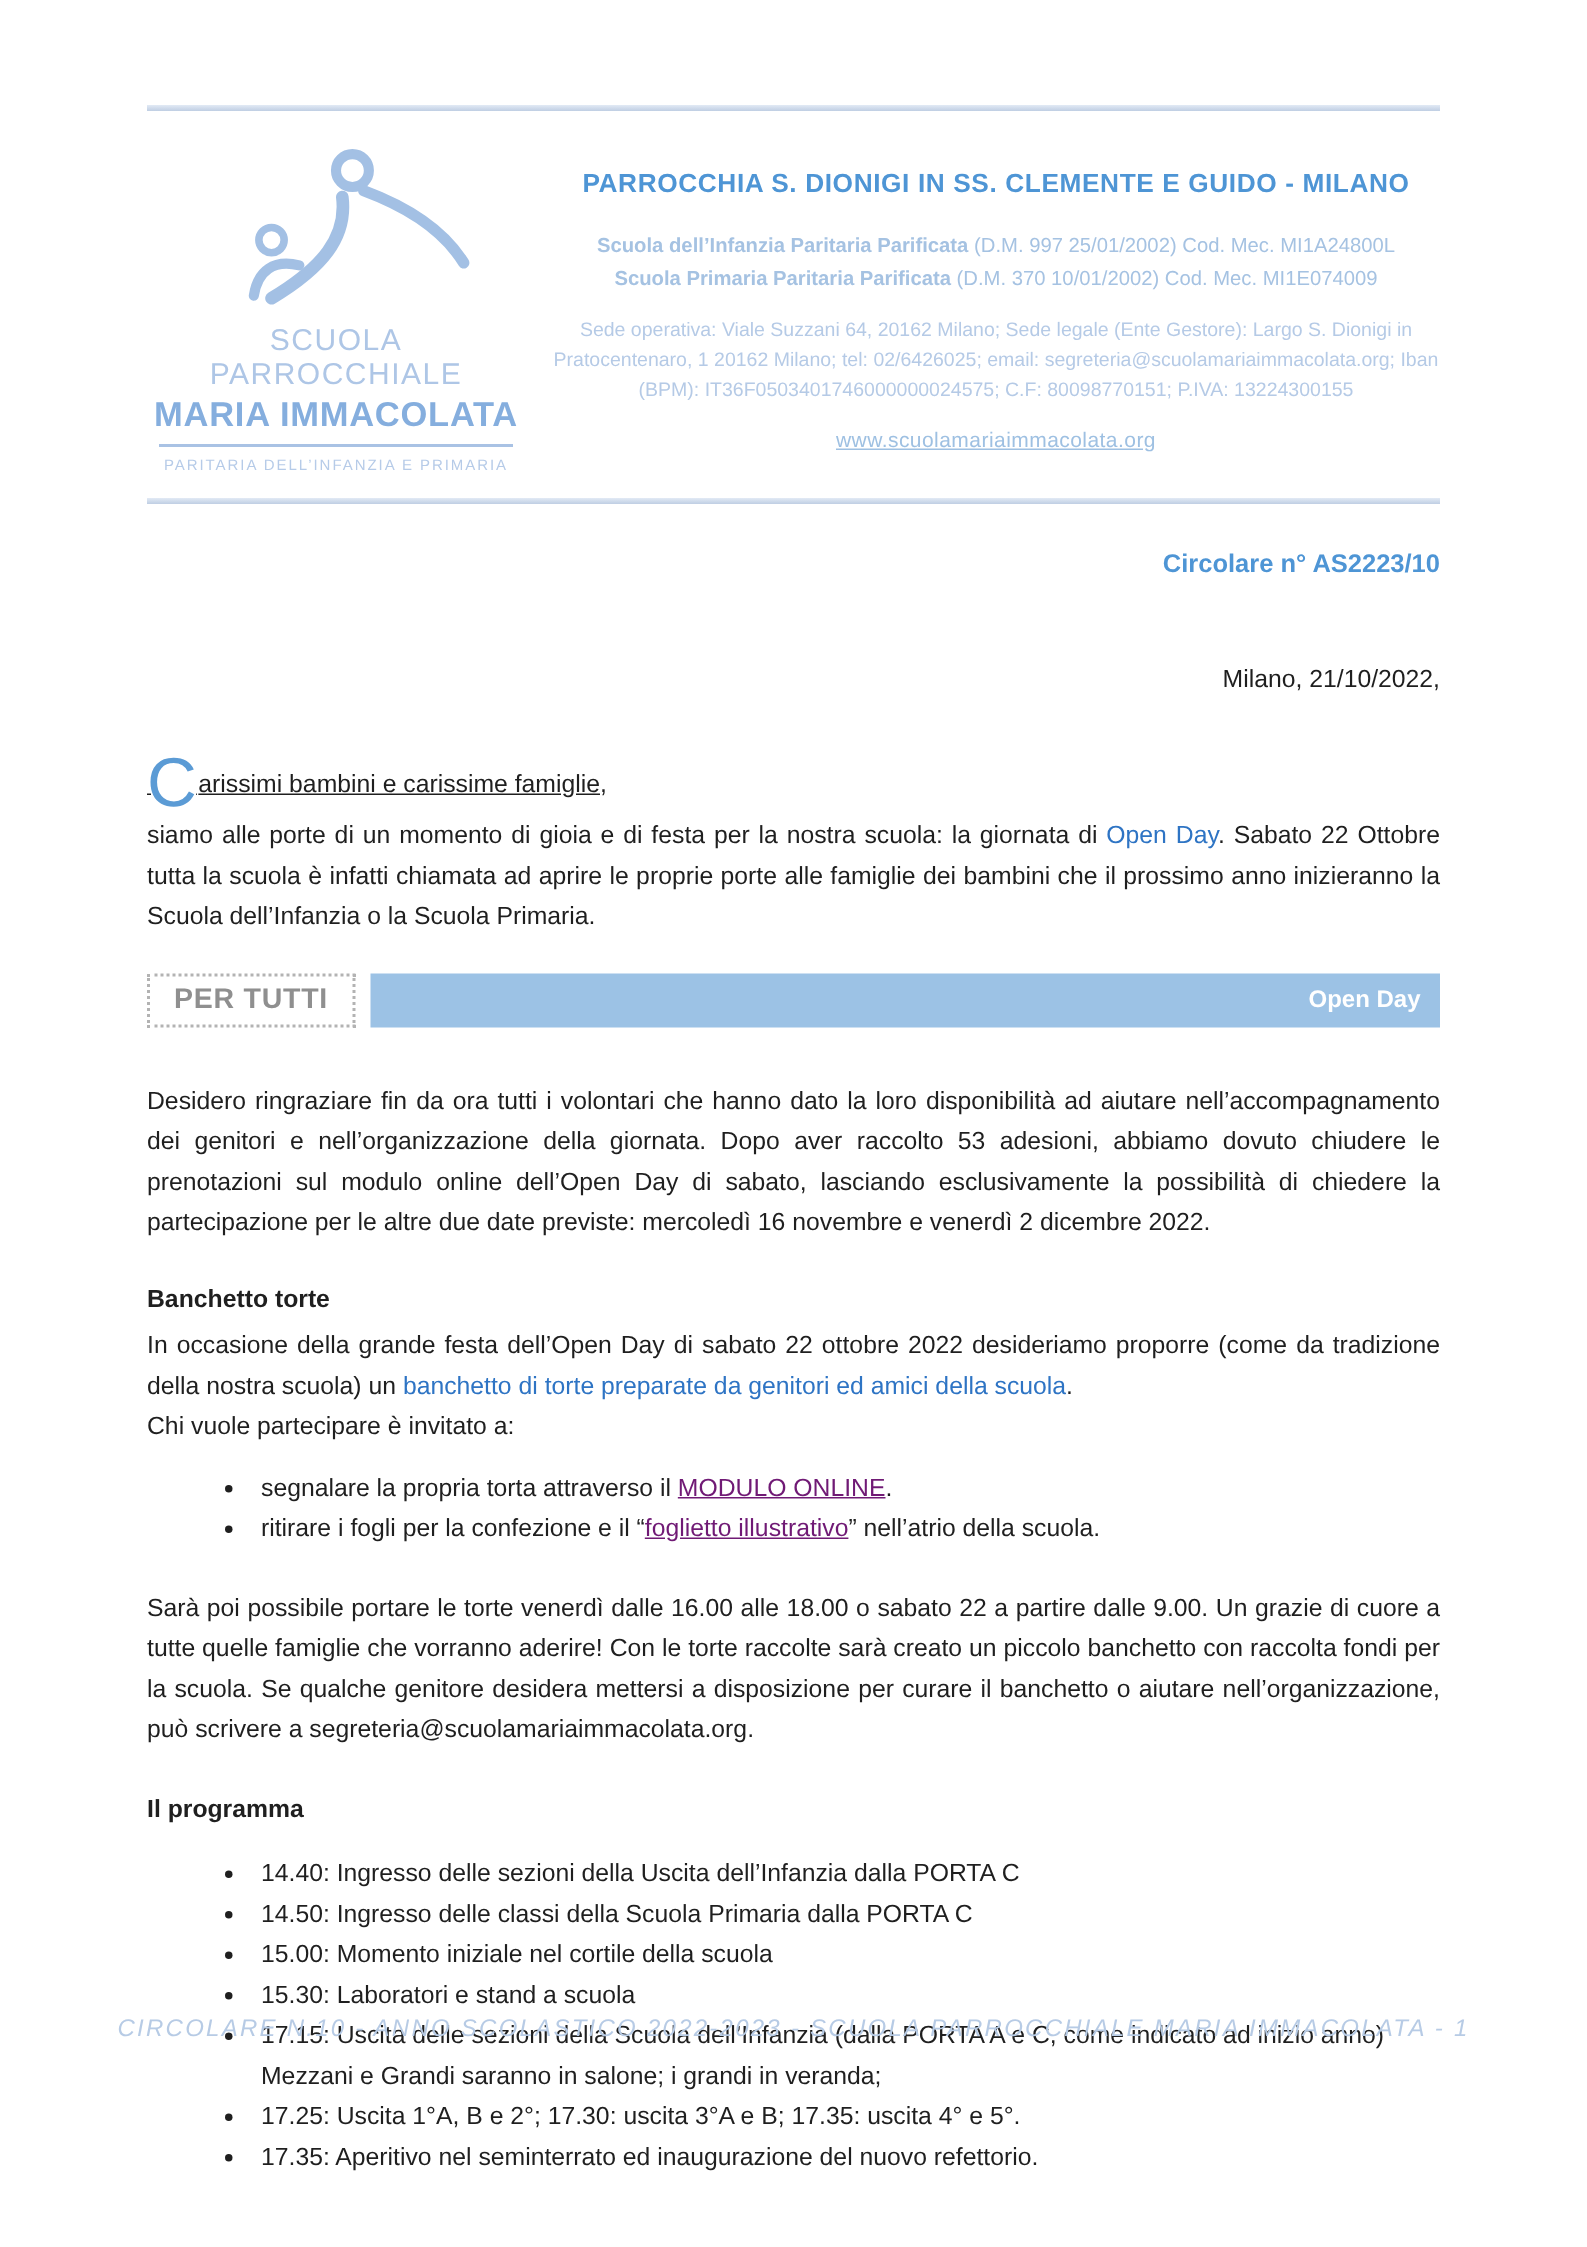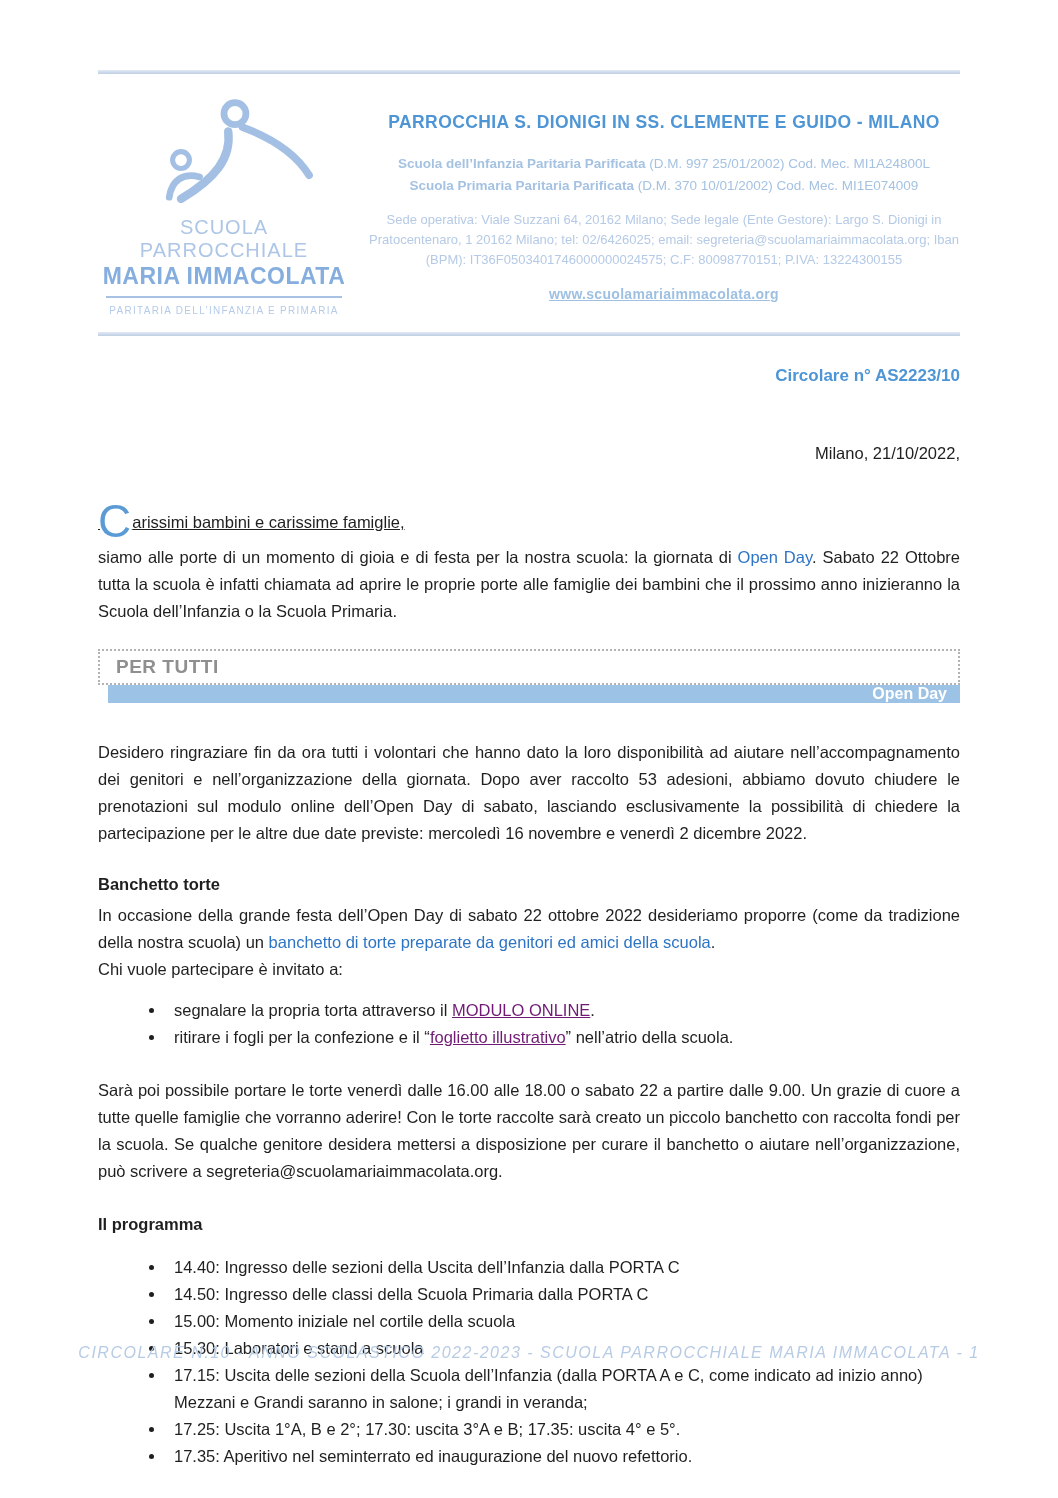--- a/index.html
+++ b/index.html
@@ -20,35 +20,35 @@
   .logo-line2{font-size:23px;font-weight:700;color:#85aede;letter-spacing:.5px;margin-top:1px;}
   .logo-divider{height:2px;background:#a9c2e4;margin:6px 8px 7px;}
   .logo-line3{font-size:10px;color:#b6cbe8;letter-spacing:1.3px;}
 
   .header-right{flex:1;text-align:center;padding-top:16px;padding-left:18px;}
   .parish-title{font-size:17.5px;font-weight:700;color:#4e95d5;letter-spacing:.4px;}
   .school-lines{margin-top:20px;font-size:13.5px;color:#a5c2e2;line-height:1.6;}
   .school-lines .b{font-weight:700;}
   .contact{margin-top:14px;font-size:13px;color:#b5cae6;line-height:1.55;}
   .website{margin-top:14px;}
-  .website a{font-size:14px;font-weight:700;color:#9ec0e2;text-decoration:underline;letter-spacing:.3px;cursor:pointer;}
+  .website a{font-size:14px;font-weight:400;color:#9ec0e2;text-decoration:underline;letter-spacing:.3px;cursor:pointer;}
 
   
   .circular-no{margin-top:30px;text-align:right;font-size:17px;font-weight:700;color:#4e95d5;}
   .date-line{margin-top:58px;text-align:right;font-size:16.5px;}
 
   
   .greeting{margin-top:40px;font-size:16.5px;text-decoration:underline;}
   .dropcap{font-size:46px;line-height:.8;color:#5b9bd5;vertical-align:-9px;margin-right:1px;}
   .para{font-size:16.5px;line-height:27px;text-align:justify;margin:4px 0 0 0;}
   .line{font-size:16.5px;line-height:27px;margin:0;}
   .accent{color:#2e74c4;}
   a.link{color:#701a75;text-decoration:underline;cursor:pointer;}
 
-  .banner-row{margin-top:24px;display:flex;align-items:stretch;flex-direction:column;}
+  .banner-row{margin-top:24px;display:flex;align-items:stretch;}
   .tag-box{border:2px dotted #b3b3b3;color:#8f8f8f;font-weight:700;font-size:19px;
            letter-spacing:.5px;padding:5px 16px;display:flex;align-items:center;}
   .bar{flex:1;margin-left:10px;background:#9cc2e5;display:flex;align-items:center;
        justify-content:flex-end;padding-right:13px;}
   .bar span{color:#fff;font-weight:700;font-size:16px;}
 
   .thanks{margin-top:36px;}
   .heading{margin-top:24px;font-size:16.5px;font-weight:700;line-height:27px;}
   ul.bullets{margin:14px 0 0 0;padding-left:68px;}
   ul.bullets li{font-size:16.5px;line-height:27px;padding-left:8px;margin-bottom:0;}

